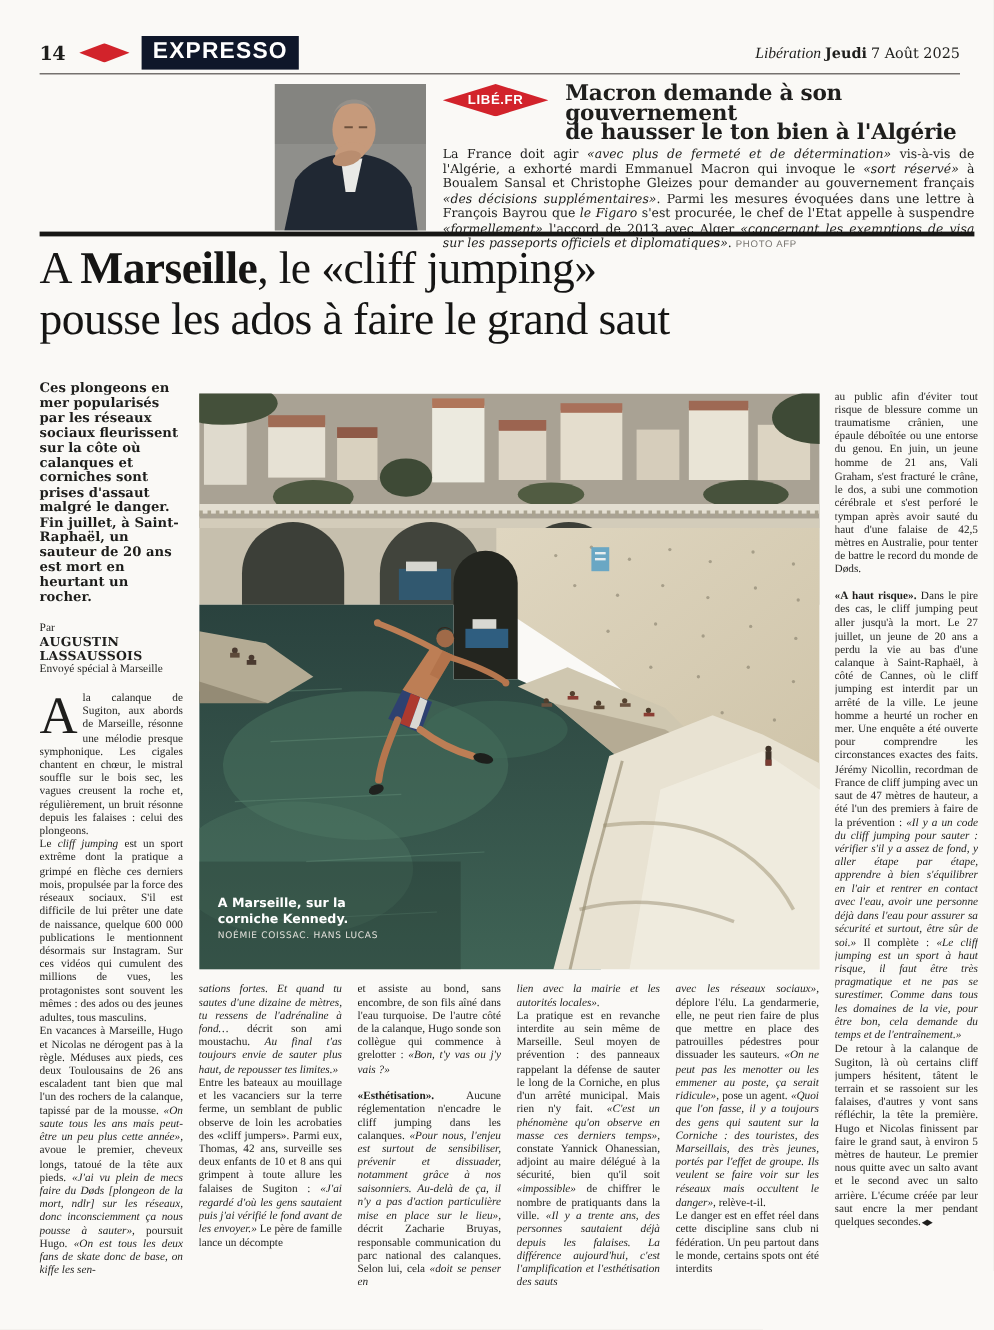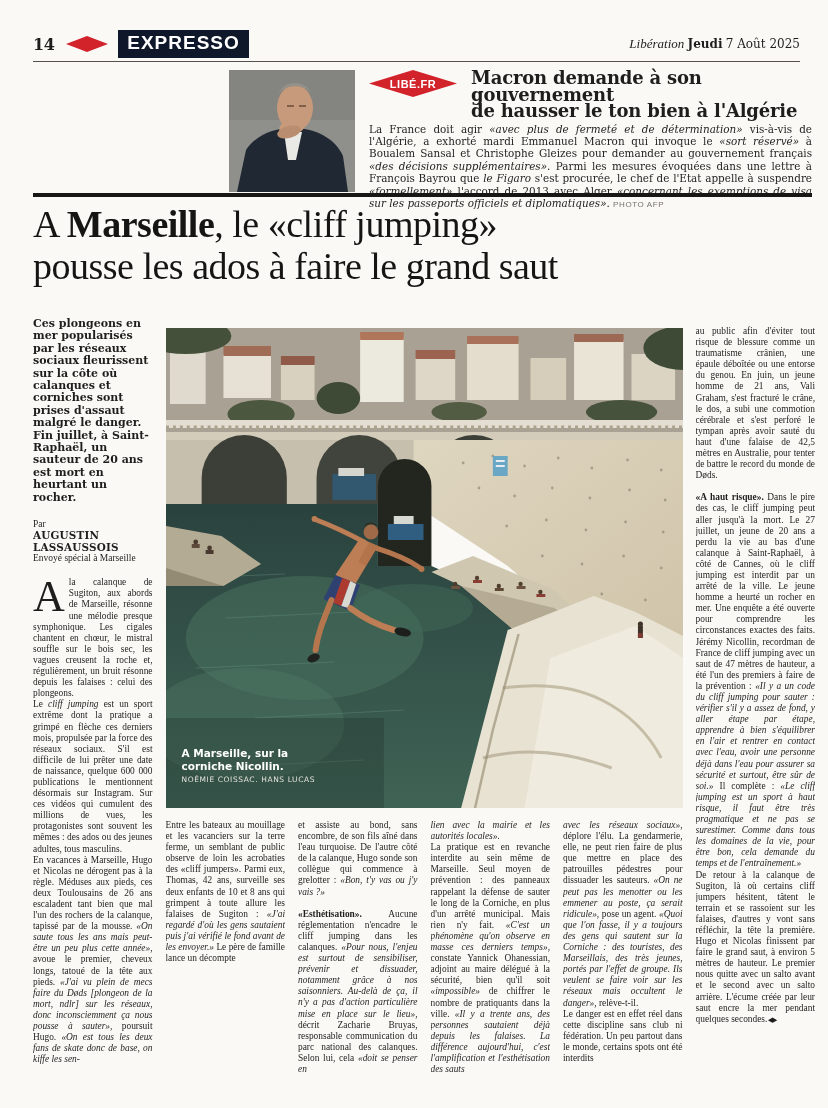--- a/index.html
+++ b/index.html
@@ -277,26 +277,27 @@
           <path d="M167,272 C159,292 153,306 151,322" stroke="#b5764e" stroke-width="6" fill="none" stroke-linecap="round"></path>
           <ellipse cx="149" cy="330" rx="6.5" ry="4" fill="#20221f" transform="rotate(-20 149 330)"></ellipse>
           <path d="M186,280 C202,292 216,298 230,302" stroke="#bd7e55" stroke-width="6" fill="none" stroke-linecap="round"></path>
           <ellipse cx="239" cy="304" rx="8.5" ry="4.2" fill="#1d1f1c" transform="rotate(12 239 304)"></ellipse>
         </g>
 
         <rect x="0" y="390" width="220" height="90" fill="#16251f" opacity="0.25"></rect>
       </svg>
       <div class="caption">
         <div class="cap-line">A Marseille, sur la</div>
-        <div class="cap-line">corniche Nicollin.</div>
+        <div class="cap-line">corniche Kennedy.</div>
         <div class="cap-credit">NOÉMIE COISSAC. HANS LUCAS</div>
       </div>
     </div>
 
     <div class="col2 bodytxt">
+        <p><span class="i">sations fortes. Et quand tu sautes d'une dizaine de mètres, tu ressens de l'adrénaline à fond…</span><span> décrit son ami moustachu. </span><span class="i">Au final t'as toujours envie de sauter plus haut, de repousser tes limites.»</span></p>
         <p><span>Entre les bateaux au mouillage et les vacanciers sur la terre ferme, un semblant de public observe de loin les acrobaties des «cliff jumpers». Parmi eux, Thomas, 42 ans, surveille ses deux enfants de 10 et 8 ans qui grimpent à toute allure les falaises de Sugiton : </span><span class="i">«J'ai regardé d'où les gens sautaient puis j'ai vérifié le fond avant de les envoyer.»</span><span> Le père de famille lance un décompte</span></p>
       </div>
     <div class="col3 bodytxt">
         <p><span>et assiste au bond, sans encombre, de son fils aîné dans l'eau turquoise. De l'autre côté de la calanque, Hugo sonde son collègue qui commence à grelotter : </span><span class="i">«Bon, t'y vas ou j'y vais ?»</span></p>
         <p class="lead"><span class="b">«Esthétisation».</span><span> Aucune réglementation n'encadre le cliff jumping dans les calanques. </span><span class="i">«Pour nous, l'enjeu est surtout de sensibiliser, prévenir et dissuader, notamment grâce à nos saisonniers. Au-delà de ça, il n'y a pas d'action particulière mise en place sur le lieu»</span><span>, décrit Zacharie Bruyas, responsable communication du parc national des calanques. Selon lui, cela </span><span class="i">«doit se penser en</span></p>
       </div>
     <div class="col4 bodytxt">
         <p><span class="i">lien avec la mairie et les autorités locales».</span></p>
         <p><span>La pratique est en revanche interdite au sein même de Marseille. Seul moyen de prévention : des panneaux rappelant la défense de sauter le long de la Corniche, en plus d'un arrêté municipal. Mais rien n'y fait. </span><span class="i">«C'est un phénomène qu'on observe en masse ces derniers temps»</span><span>, constate Yannick Ohanessian, adjoint au maire délégué à la sécurité, bien qu'il soit </span><span class="i">«impossible»</span><span> de chiffrer le nombre de pratiquants dans la ville. </span><span class="i">«Il y a trente ans, des personnes sautaient déjà depuis les falaises. La différence aujourd'hui, c'est l'amplification et l'esthétisation des sauts</span></p>
       </div>

